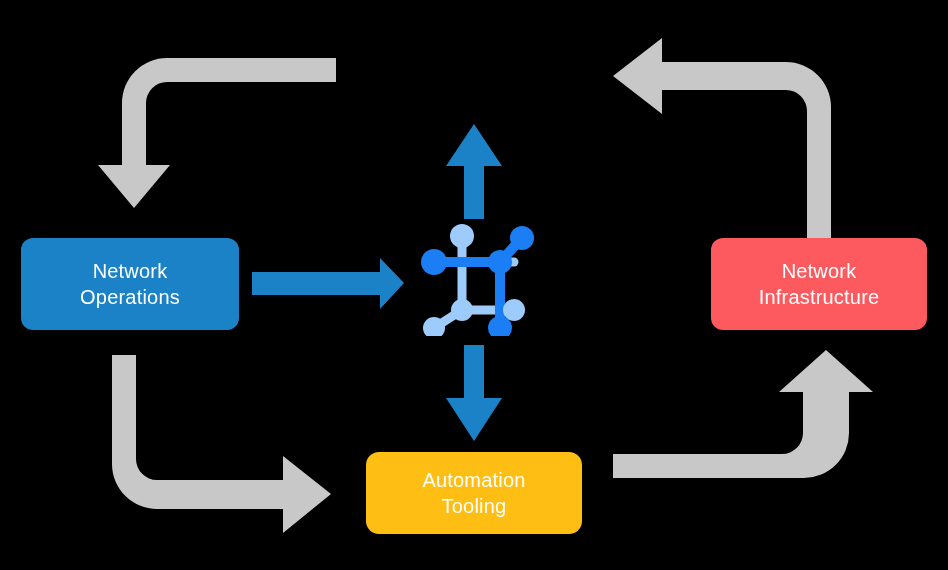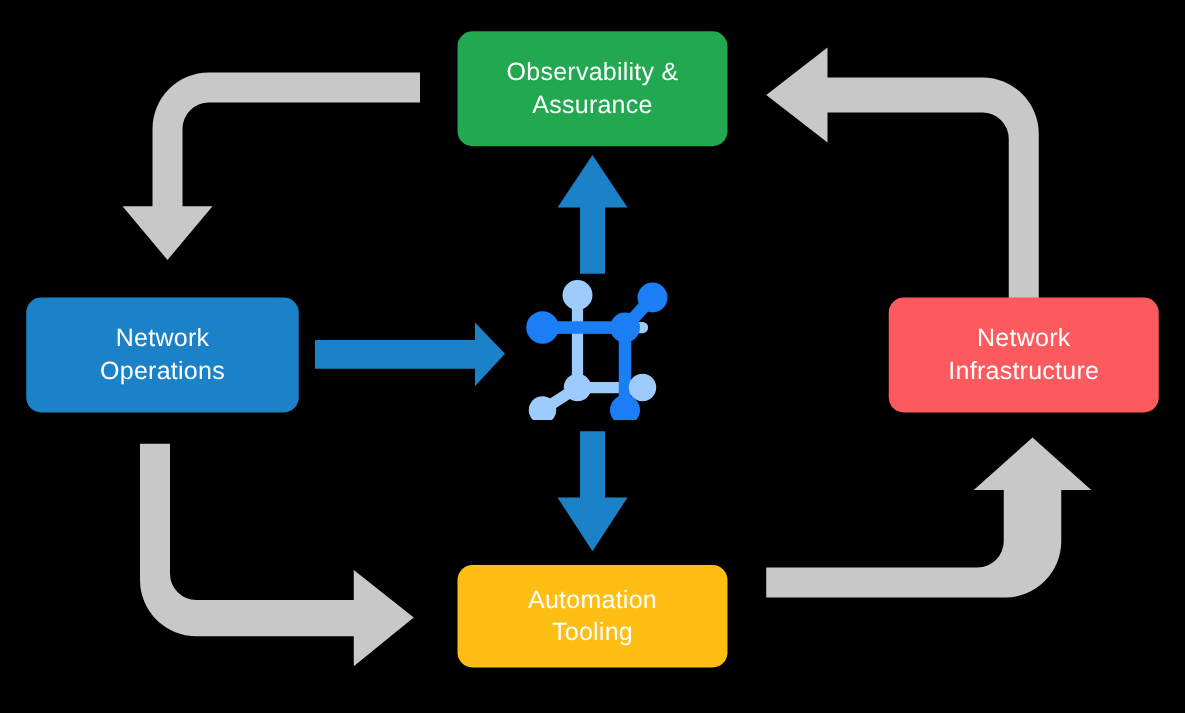--- a/index.html
+++ b/index.html
@@ -43,20 +43,21 @@
     left: 21px;   top: 238px;  width: 218px; height: 92px;
     background: #1c82c8;
   }
   #box-infrastructure {
     left: 711px;  top: 238px;  width: 216px; height: 92px;
     background: #fc5a5e;
   }
   #box-automation {
     left: 366px;  top: 452px;  width: 216px; height: 82px;
     background: #ffbe14;
+    border-radius: 13px;
   }
   #arrow-layer {
     position: absolute;
     left: 0; top: 0;
     width: 948px;
     height: 570px;
   }
   #icon-layer {
     position: absolute;
     left: 418px;
@@ -175,22 +176,20 @@
     </g>
 
     <g fill="#1b7ef5">
       <circle cx="16" cy="44" r="13"></circle>
       <circle cx="82" cy="44" r="12"></circle>
       <circle cx="104" cy="20" r="12"></circle>
       <circle cx="82" cy="110" r="12"></circle>
     </g>
   </svg>
 
-  <div class="node-box" id="box-observability">Observability &amp;
-Assurance</div>
 
   <div class="node-box" id="box-operations">Network
 Operations</div>
 
   <div class="node-box" id="box-infrastructure">Network
 Infrastructure</div>
 
   <div class="node-box" id="box-automation">Automation
 Tooling</div>
 

